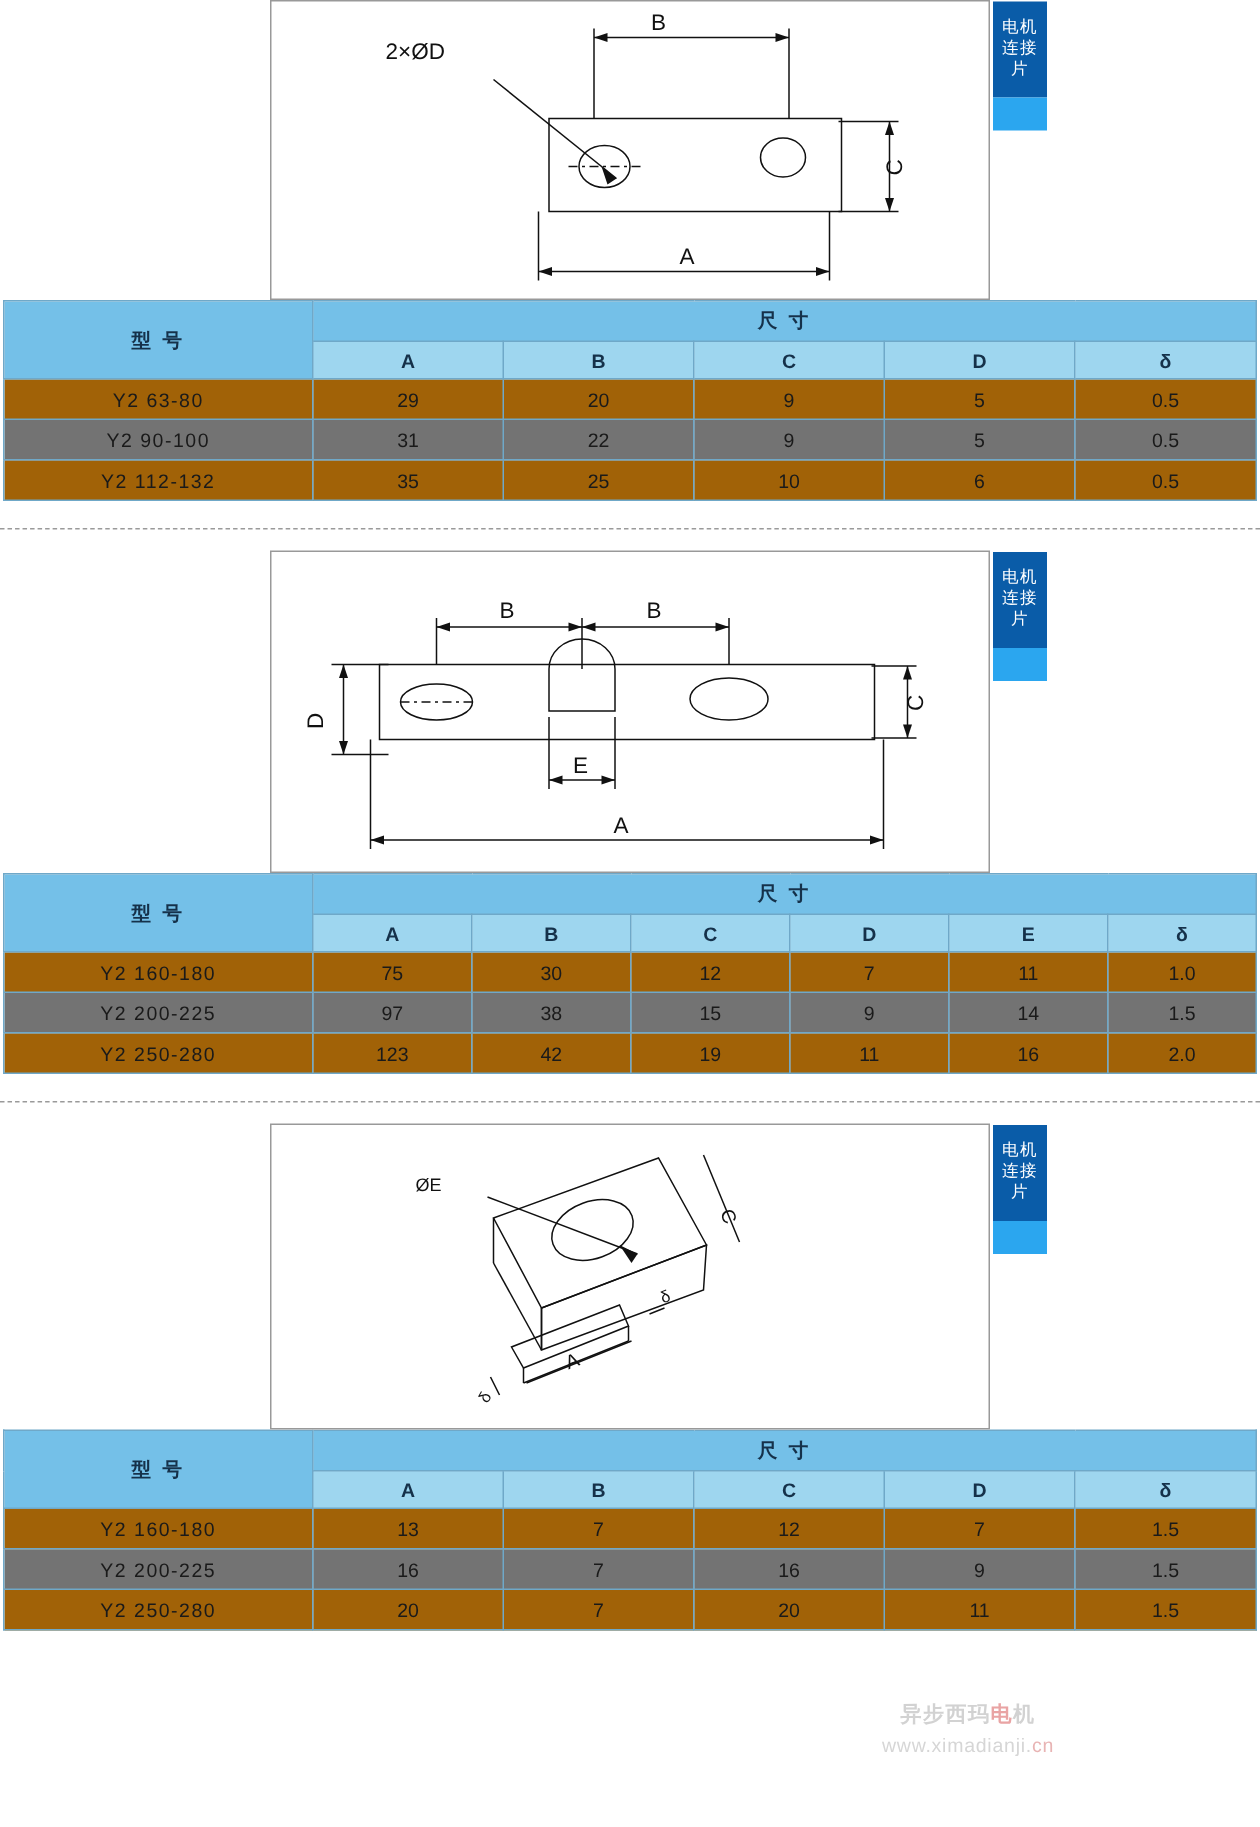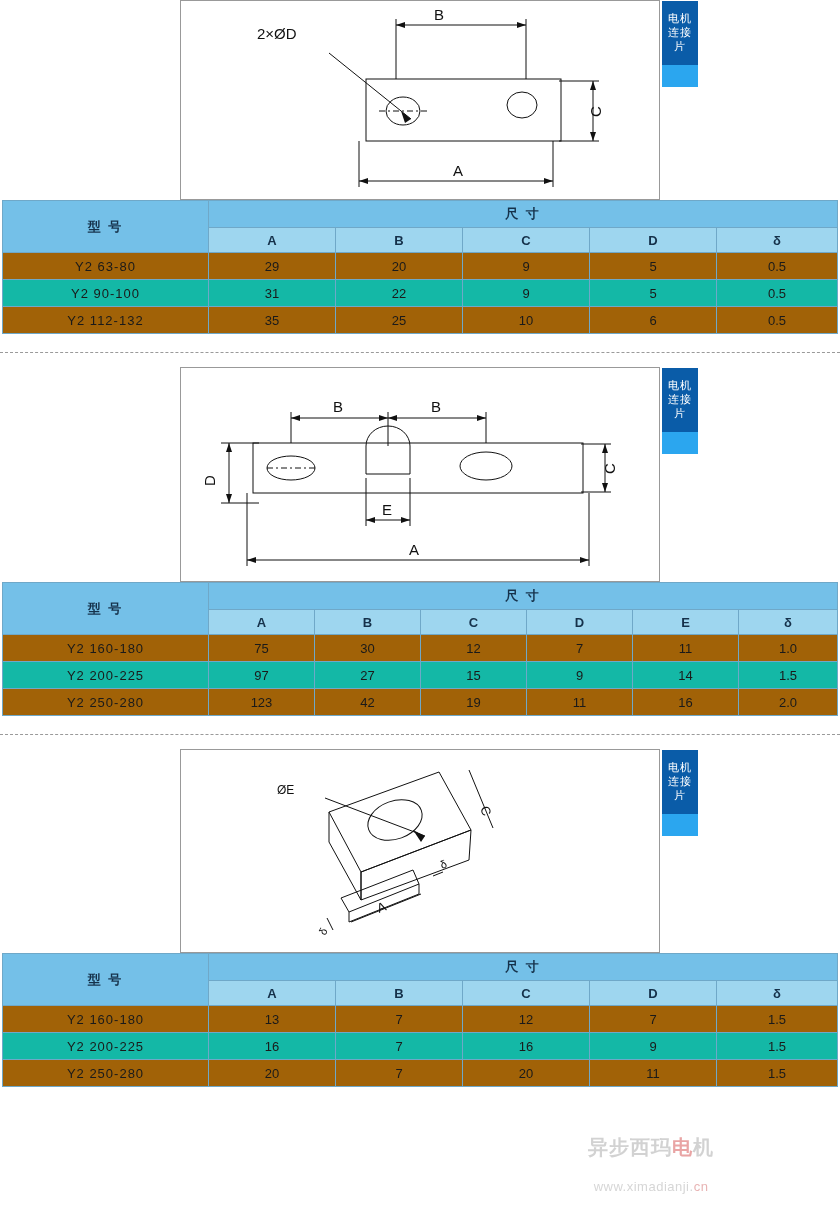--- a/index.html
+++ b/index.html
@@ -86,48 +86,48 @@
     background: #9ed6ef;
     color: #15314a;
     font-weight: bold;
     font-size: 13px;
     height: 24px;
   }
   table.spec td.model {
     letter-spacing: 1px;
   }
   tr.alt td {
-    background: #14b8a6;
+    background: #737373;
   }
   tr.norm td {
     background: #a16207;
   }
   .tbl-wrap { padding: 0 0 4px 0; }
   
   .watermark {
     position: absolute;
     left: 588px;
     top: 1134px;
     pointer-events: none;
     text-align: center;
   }
   .wm-main {
     font-family: "DejaVu Sans", sans-serif;
-    font-size: 20px;
+    font-size: 14px;
     font-weight: bold;
     color: #d0d0d0;
     letter-spacing: 1px;
     opacity: 0.95;
   }
   .wm-sub {
     font-family: "Liberation Sans", sans-serif;
     font-size: 13px;
     color: #d6d6d6;
     letter-spacing: 0.5px;
-    margin-top: 18px;
+    margin-top: 4px;
   }
   .wm-main .red { color: #e8a0a0; }
   .wm-sub .red { color: #e8b4b4; }
 </style>
 </head>
 <body>
 
 <div class="section">
 
   <div class="figure-block">
@@ -309,21 +309,21 @@
         <td>75</td>
         <td>30</td>
         <td>12</td>
         <td>7</td>
         <td>11</td>
         <td>1.0</td>
       </tr>
       <tr class="alt">
         <td class="model">Y2 200-225</td>
         <td>97</td>
-        <td>27</td>
+        <td>38</td>
         <td>15</td>
         <td>9</td>
         <td>14</td>
         <td>1.5</td>
       </tr>
       <tr class="norm">
         <td class="model">Y2 250-280</td>
         <td>123</td>
         <td>42</td>
         <td>19</td>

